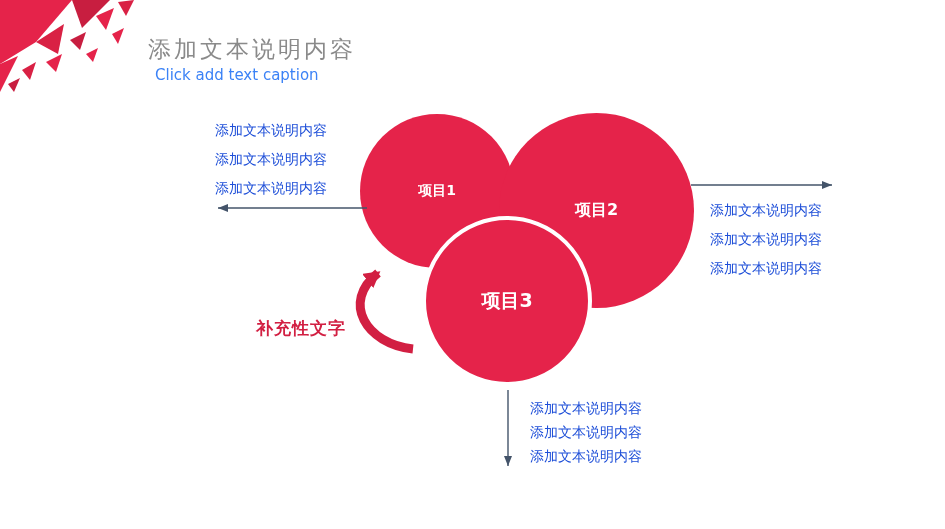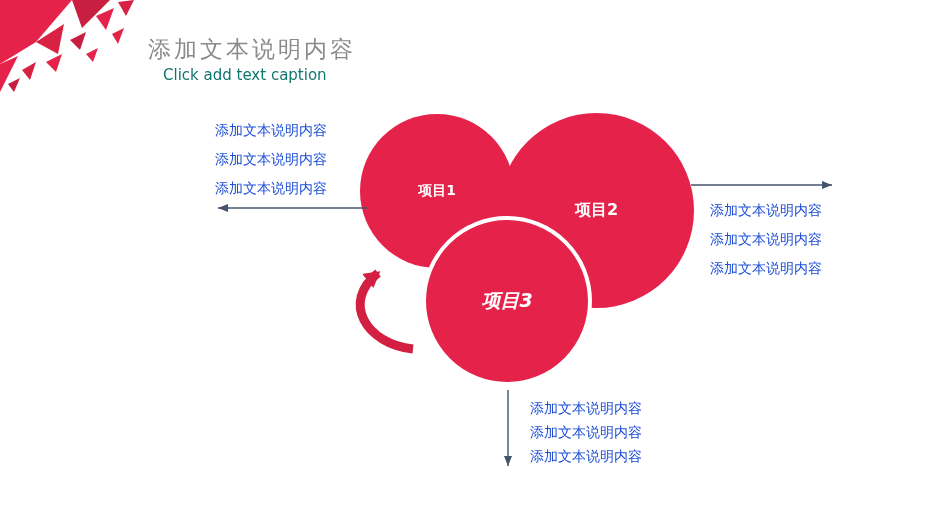--- a/index.html
+++ b/index.html
@@ -6,33 +6,33 @@
   .slide{
     position:relative;width:945px;height:529px;background:#ffffff;overflow:hidden;
     font-family:"DejaVu Sans","Liberation Sans",sans-serif;
   }
   .deco{position:absolute;left:0;top:0;}
   .title{
     position:absolute;left:148px;top:34px;
     font-size:23px;color:#8a8a8a;letter-spacing:3px;white-space:nowrap;
   }
   .subtitle{
-    position:absolute;left:163px;top:66px;
-    font-size:15px;color:#0f766e;white-space:nowrap;
+    position:absolute;left:155px;top:66px;
+    font-size:15px;color:#3b82f6;white-space:nowrap;
   }
   .circle{
     position:absolute;border-radius:50%;
     display:flex;align-items:center;justify-content:center;
     color:#ffffff;font-weight:bold;
   }
   .circle1{left:360px;top:114px;width:154px;height:154px;background:#E5234A;font-size:14px;}
   .circle2{left:499px;top:113px;width:195px;height:195px;background:#E5234A;font-size:16px;}
   .circle3{
     left:422px;top:216px;width:170px;height:170px;background:#E5234A;font-size:19px;
-    border:4px solid #ffffff;box-sizing:border-box;font-style:italic;
+    border:4px solid #ffffff;box-sizing:border-box;
   }
   .note{position:absolute;color:#1d4ed8;font-size:14px;}
   .note .line{display:block;}
   .note-left{left:215px;top:116px;line-height:29px;text-align:left;}
   .note-right{left:710px;top:196px;line-height:29px;text-align:left;}
   .note-bottom{left:530px;top:396px;line-height:24px;text-align:left;}
   .supplement{
     position:absolute;left:256px;top:317px;
     color:#D21F42;font-size:17px;font-weight:bold;letter-spacing:1px;white-space:nowrap;
   }
@@ -97,14 +97,15 @@
     <span class="line">添加文本说明内容</span>
     <span class="line">添加文本说明内容</span>
   </div>
 
   <div class="note note-bottom">
     <span class="line">添加文本说明内容</span>
     <span class="line">添加文本说明内容</span>
     <span class="line">添加文本说明内容</span>
   </div>
 
+  <div class="supplement">补充性文字</div>
 
 </div>
 
 </body></html>

